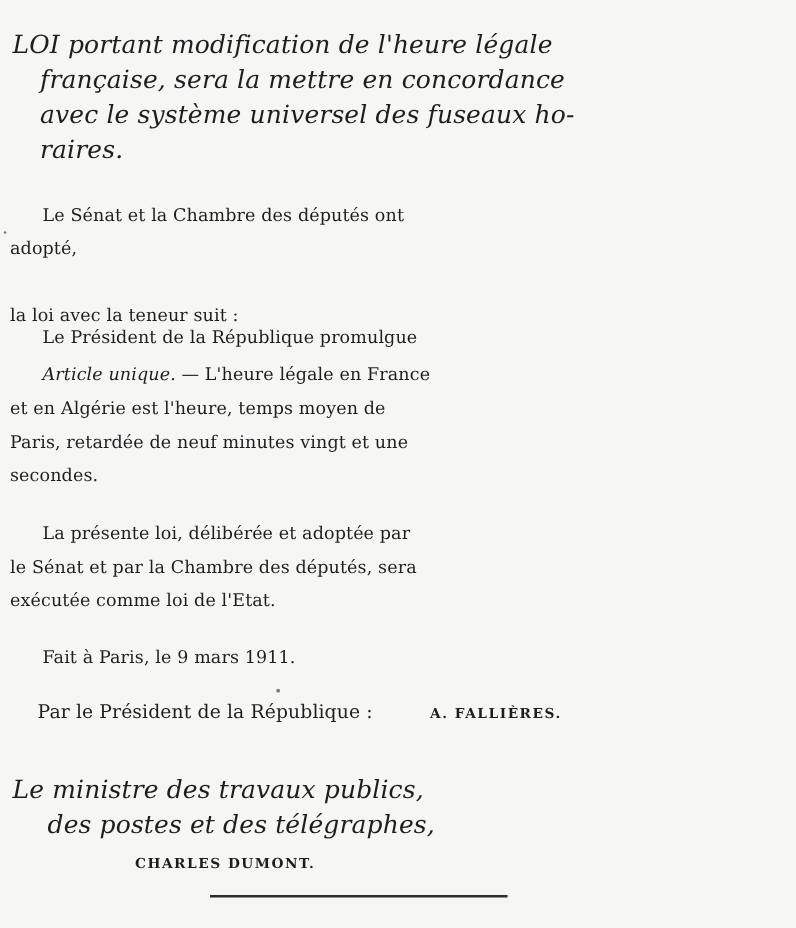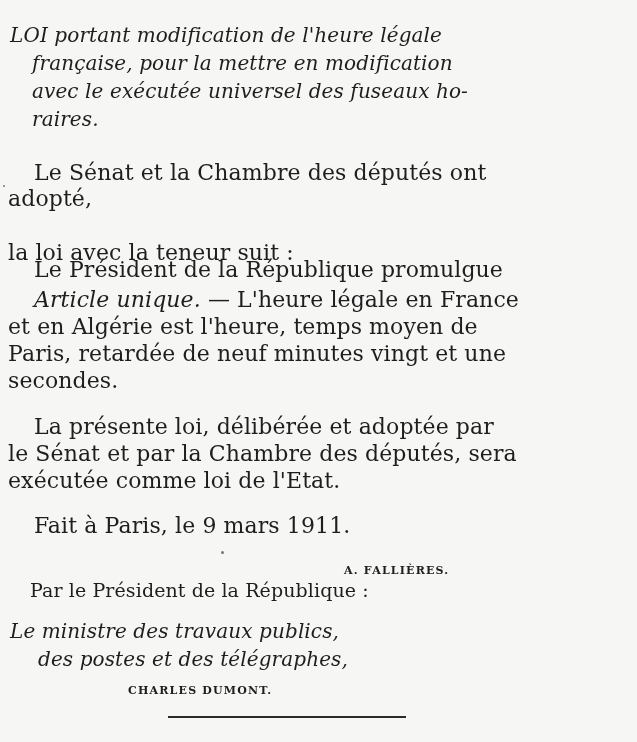--- a/index.html
+++ b/index.html
@@ -18,21 +18,21 @@
     .page {
       position: absolute;
       left: 0;
       top: 0;
       width: 522px;
       height: 742px;
     }
     .line {
       position: absolute;
       white-space: nowrap;
-      font-size: 22px;
+      font-size: 14px;
       line-height: 26px;
       letter-spacing: 0.1px;
     }
     .ital {
       font-style: italic;
       font-family: "DejaVu Serif", "Liberation Serif", serif;
     }
     .title-line {
       font-size: 20px;
       font-style: italic;
@@ -57,22 +57,22 @@
       border-radius: 50%;
       background: #777;
     }
   </style>
 </head>
 <body>
 
 <div class="page">
 
   <div class="line title-line" style="left:10px; top:22px;">LOI portant modification de l'heure légale</div>
-  <div class="line title-line" style="left:32px; top:50px;">française, pour la mettre en modification</div>
-  <div class="line title-line" style="left:32px; top:78px;">avec le exécutée universel des fuseaux ho-</div>
+  <div class="line title-line" style="left:32px; top:50px;">française, sera la mettre en concordance</div>
+  <div class="line title-line" style="left:32px; top:78px;">avec le système universel des fuseaux ho-</div>
   <div class="line title-line" style="left:32px; top:106px;">raires.</div>
 
   <span class="speck" style="left:3px; top:185px; width:2px; height:2px;"></span>
 
   <div class="line" style="left:34px; top:160px;">Le Sénat et la Chambre des députés ont</div>
   <div class="line" style="left:8px; top:186px;">adopté,</div>
   <div class="line" style="left:34px; top:213px;margin-top:44px;">Le Président de la République promulgue</div>
   <div class="line" style="left:8px; top:240px;">la loi avec la teneur suit :</div>
 
   <div class="line" style="left:34px; top:287px;">
@@ -85,19 +85,19 @@
   <div class="line" style="left:34px; top:414px;">La présente loi, délibérée et adoptée par</div>
   <div class="line" style="left:8px; top:468px;">exécutée comme loi de l'Etat.</div>
   <div class="line" style="left:8px; top:441px;">le Sénat et par la Chambre des députés, sera</div>
 
   <div class="line" style="left:34px; top:513px;">Fait à Paris, le 9 mars 1911.</div>
 
   <span class="speck" style="left:221px; top:551px;"></span>
 
   <div class="line sc" style="left:344px; top:558px;">A. FALLIÈRES.</div>
 
-  <div class="line" style="left:30px; top:577px; font-size:19px;">Par le Président de la République :</div>
+  <div class="line" style="left:30px; top:556px; font-size:15px;">Par le Président de la République :</div>
   <div class="line ital" style="left:38px; top:646px; font-size:20px;">des postes et des télégraphes,</div>
   <div class="line ital" style="left:10px; top:618px; font-size:20px;">Le ministre des travaux publics,</div>
-  <div class="line sc" style="left:128px; top:678px;text-align:right;">CHARLES DUMONT.</div>
+  <div class="line sc" style="left:108px; top:678px;text-align:right;">CHARLES DUMONT.</div>
 
   <div class="rule"></div>
 </div>
 
 </body></html>

